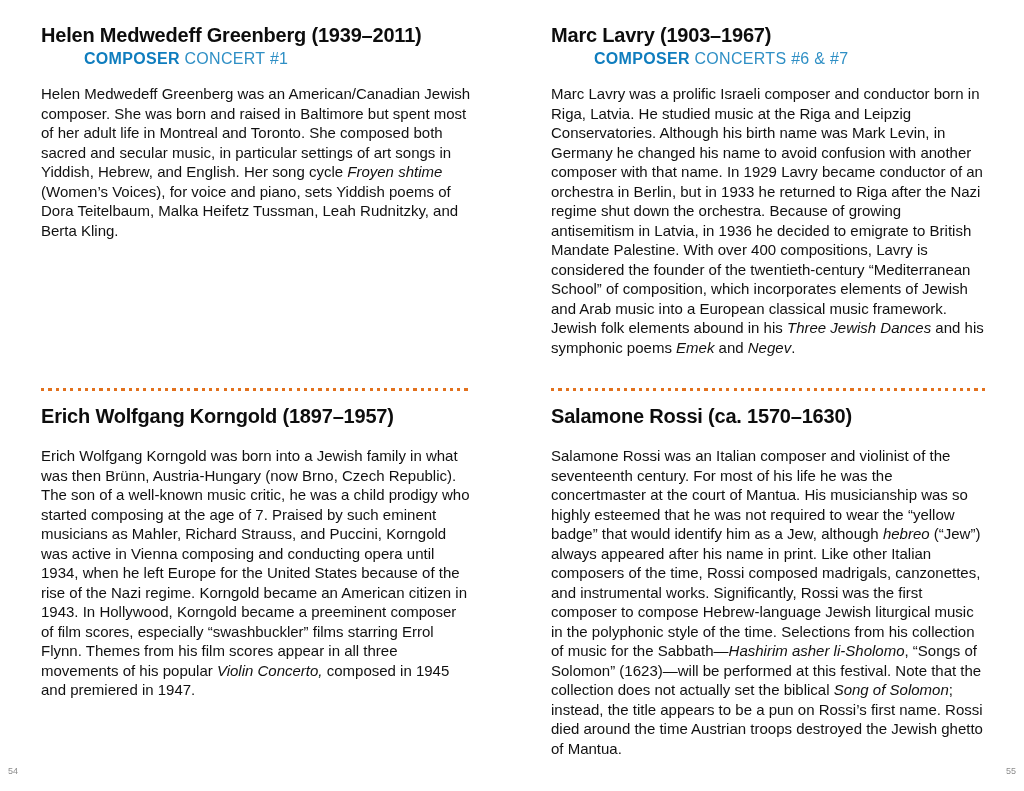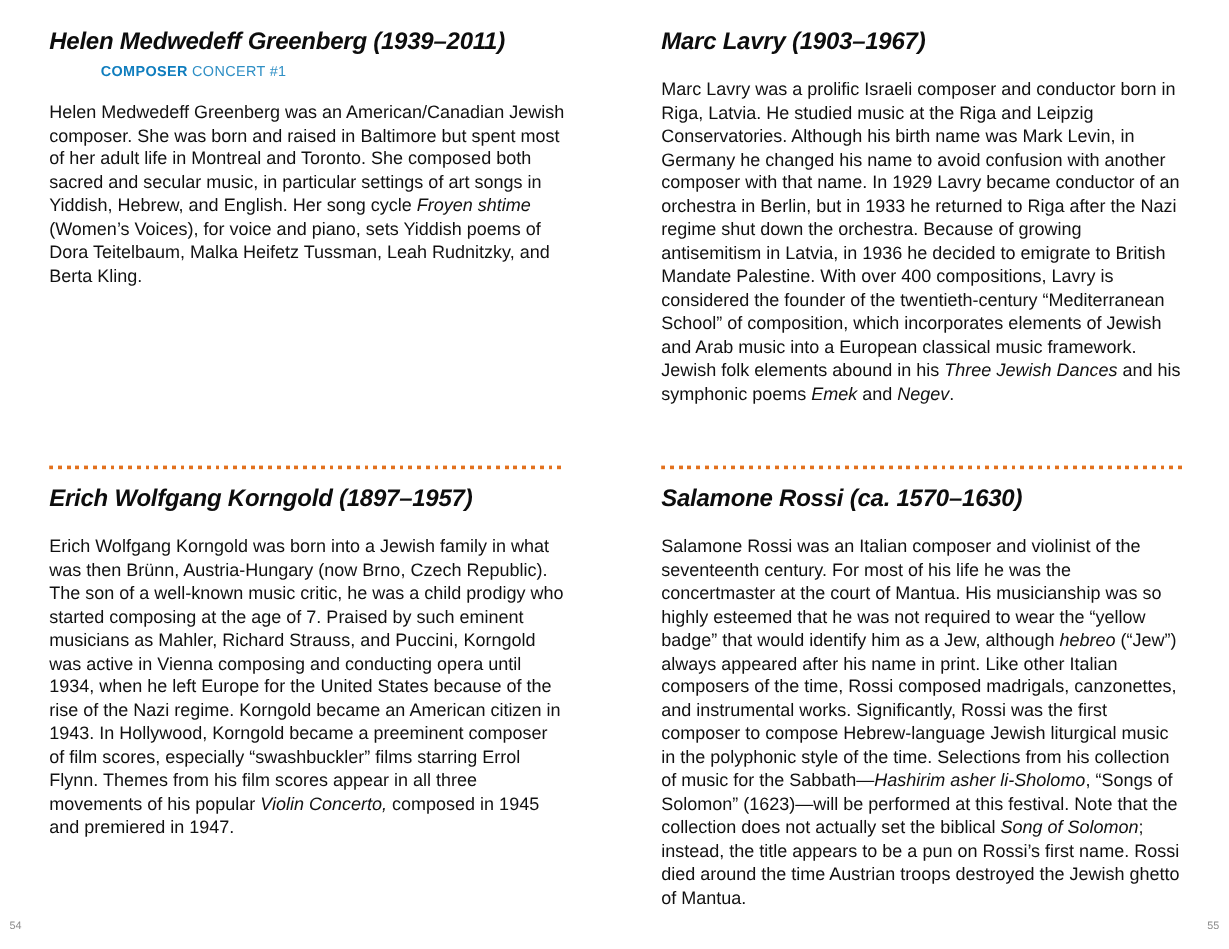--- a/index.html
+++ b/index.html
@@ -27,25 +27,24 @@
   .sec-top    { top: 24px; }
   .sec-bottom { top: 405px; }
 
   .title {
     margin: 0;
     font-size: 20px;
     line-height: 22px;
     font-weight: bold;
     letter-spacing: -0.2px;
     color: #0d0d0d;
-    font-style: italic;
   }
   .sub {
     margin-top: 7px;
-    font-size: 12px;
+    font-size: 16px;
     line-height: 12px;
     letter-spacing: 0.3px;
     white-space: nowrap;
     padding-left: 43px;
   }
   .sub .label   { color: var(--blue); font-weight: bold; }
   .sub .concert { color: var(--blue-light); font-weight: normal; }
 
   .bio {
     margin: 19px 0 0 0;
@@ -93,20 +92,24 @@
     <h2 class="title">Erich Wolfgang Korngold (1897–1957)</h2>
     <p class="bio"><span>Erich Wolfgang Korngold was born into a Jewish family in what was then Brünn, Austria-Hungary (now Brno, Czech Republic). The son of a well-known music critic, he was a child prodigy who started composing at the age of 7. Praised by such eminent musicians as Mahler, Richard Strauss, and Puccini, Korngold was active in Vienna composing and conducting opera until 1934, when he left Europe for the United States because of the rise of the Nazi regime. Korngold became an American citizen in 1943. In Hollywood, Korngold became a preeminent composer of film scores, especially “swashbuckler” films starring Errol Flynn. Themes from his film scores appear in all three movements of his popular </span><i>Violin Concerto,</i><span> composed in 1945 and premiered in 1947.</span></p>
   </div>
 
 </div>
 
 <div class="col" id="col-right">
 
   <div class="section sec-top">
     <h2 class="title">Marc Lavry (1903–1967)</h2>
+    <div class="sub">
+      <span class="label">COMPOSER</span>
+      <span class="concert">CONCERTS #6 &amp; #7</span>
+    </div>
     <p class="bio"><span>Marc Lavry was a prolific Israeli composer and conductor born in Riga, Latvia. He studied music at the Riga and Leipzig Conservatories. Although his birth name was Mark Levin, in Germany he changed his name to avoid confusion with another composer with that name. In 1929 Lavry became conductor of an orchestra in Berlin, but in 1933 he returned to Riga after the Nazi regime shut down the orchestra. Because of growing antisemitism in Latvia, in 1936 he decided to emigrate to British Mandate Palestine. With over 400 compositions, Lavry is considered the founder of the twentieth-century “Mediterranean School” of composition, which incorporates elements of Jewish and Arab music into a European classical music framework. Jewish folk elements abound in his </span><i>Three Jewish Dances</i><span> and his symphonic poems </span><i>Emek</i><span> and </span><i>Negev</i><span>.</span></p>
   </div>
 
   <div class="divider"></div>
 
   <div class="section sec-bottom">
     <h2 class="title">Salamone Rossi (ca. 1570–1630)</h2>
     <p class="bio"><span>Salamone Rossi was an Italian composer and violinist of the seventeenth century. For most of his life he was the concertmaster at the court of Mantua. His musicianship was so highly esteemed that he was not required to wear the “yellow badge” that would identify him as a Jew, although </span><i>hebreo</i><span> (“Jew”) always appeared after his name in print. Like other Italian composers of the time, Rossi composed madrigals, canzonettes, and instrumental works. Significantly, Rossi was the first composer to compose Hebrew-language Jewish liturgical music in the polyphonic style of the time. Selections from his collection of music for the Sabbath—</span><i>Hashirim asher li-Sholomo</i><span>, “Songs of Solomon” (1623)—will be performed at this festival. Note that the collection does not actually set the biblical </span><i>Song of Solomon</i><span>; instead, the title appears to be a pun on Rossi’s first name. Rossi died around the time Austrian troops destroyed the Jewish ghetto of Mantua.</span></p>
   </div>
 

